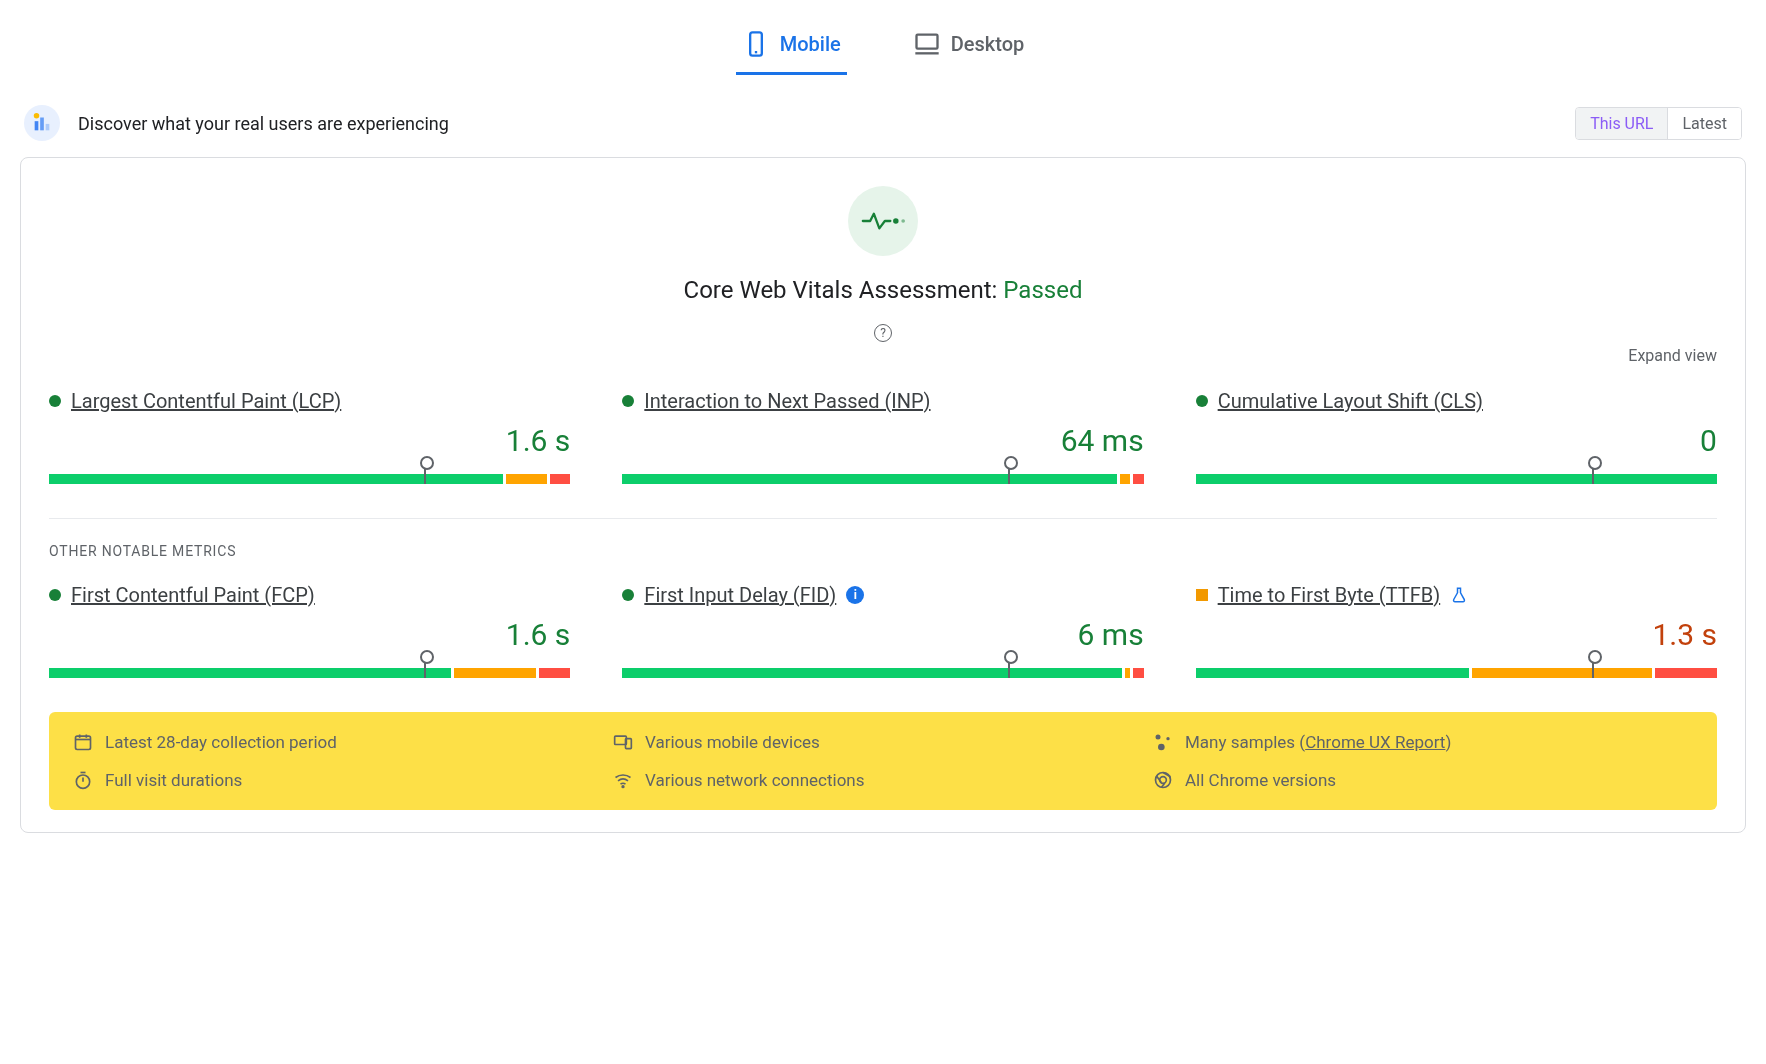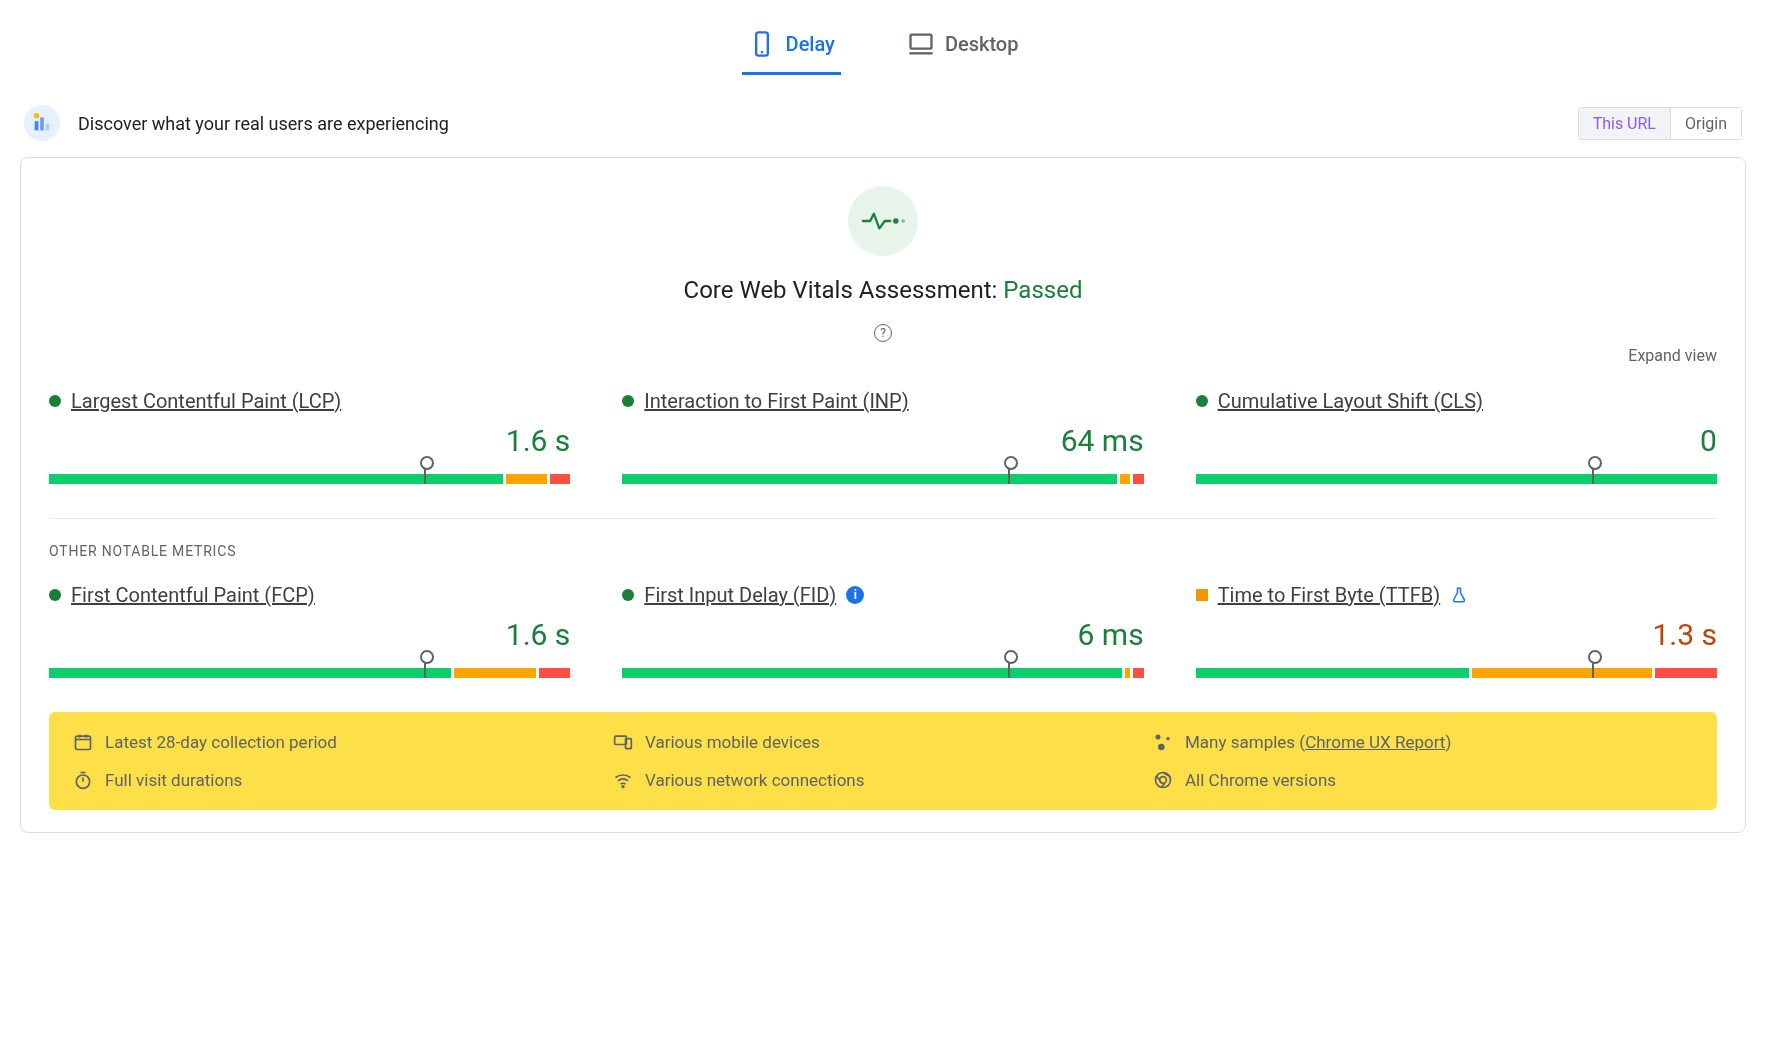--- a/index.html
+++ b/index.html
@@ -151,21 +151,21 @@
 </style>
 </head>
 <body>
 
 <div class="tabs">
   <div class="tab active">
     <svg viewBox="0 0 24 24" fill="none" stroke="#1a73e8" stroke-width="2">
         <rect x="7" y="2" width="10" height="20" rx="2"></rect>
         <line x1="11" y1="19" x2="13" y2="19"></line>
       </svg>
-    <span>Delay</span>
+    <span>Mobile</span>
   </div>
   <div class="tab">
     <svg viewBox="0 0 24 24" fill="none" stroke="#5f6368" stroke-width="2">
         <rect x="3" y="4" width="18" height="12" rx="1"></rect>
         <line x1="2" y1="20" x2="22" y2="20"></line>
       </svg>
     <span>Desktop</span>
   </div>
 </div>
 
@@ -176,21 +176,21 @@
           <rect x="4" y="10" width="4" height="10" fill="#4285f4"></rect>
           <rect x="10" y="6" width="4" height="14" fill="#669df6"></rect>
           <rect x="16" y="13" width="4" height="7" fill="#aecbfa"></rect>
           <circle cx="6" cy="4" r="3" fill="#fbbc04"></circle>
         </svg>
     </div>
     <div class="header-title">Discover what your real users are experiencing</div>
   </div>
   <div class="toggle-group">
     <div class="toggle-btn active">This URL</div>
-    <div class="toggle-btn">Origin</div>
+    <div class="toggle-btn">Latest</div>
   </div>
 </div>
 
 <div class="card">
 
   <div class="assessment-row">
     <div class="pulse-circle">
       <svg width="44" height="44" viewBox="0 0 48 24" fill="none" stroke="#188038" stroke-width="2.5" stroke-linecap="round" stroke-linejoin="round">
         <polyline points="2,12 10,12 14,4 20,20 26,12 32,12"></polyline>
         <circle cx="38" cy="12" r="3" fill="#188038" stroke="none"></circle>
@@ -221,21 +221,21 @@
             <div class="seg o" style="width: 8%;"></div>
             <div class="seg gap"></div>
             <div class="seg r" style="width: 4%;"></div>
           </div>
       </div>
     </div>
 
     <div class="metric">
       <div class="metric-name-row">
         <span class="status-dot"></span>
-        <span class="metric-name">Interaction to First Paint (INP)</span>
+        <span class="metric-name">Interaction to Next Passed (INP)</span>
       </div>
       <div class="metric-value good">64 ms</div>
       <div class="gauge-wrap">
         <div class="marker" style="left: 74%;"></div>
         <div class="gauge">
             <div class="seg g" style="width: 96%;"></div>
             <div class="seg gap"></div>
             <div class="seg o" style="width: 2%;"></div>
             <div class="seg gap"></div>
             <div class="seg r" style="width: 2%;"></div>

